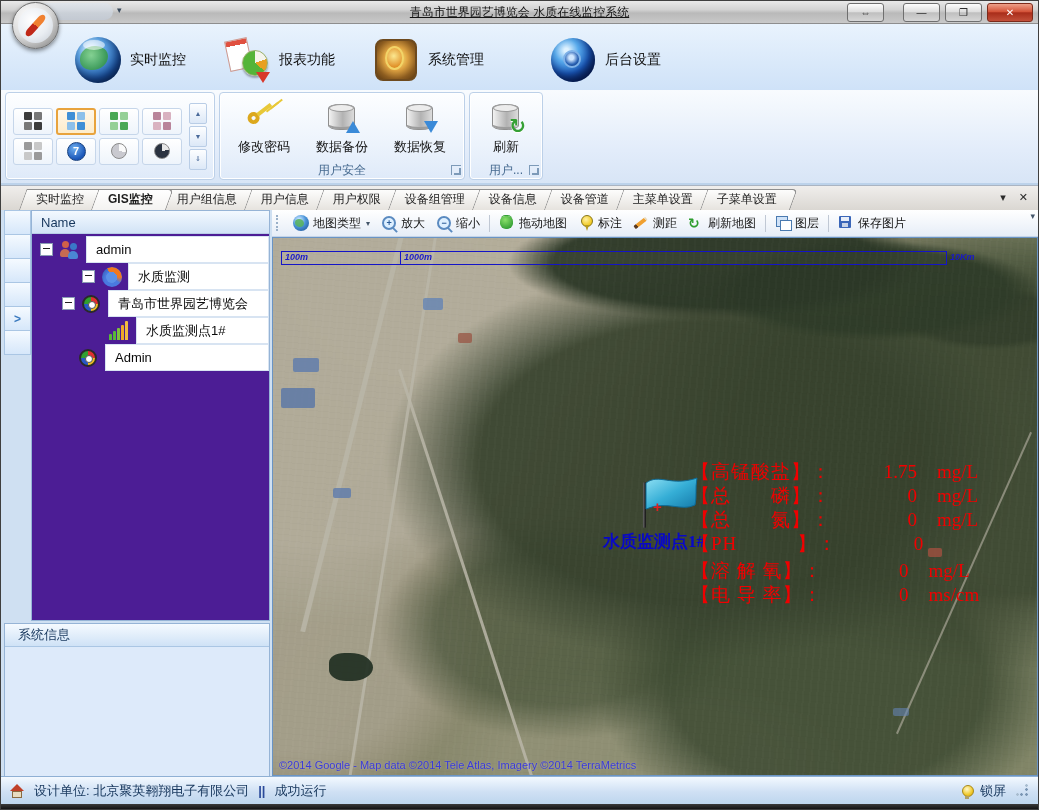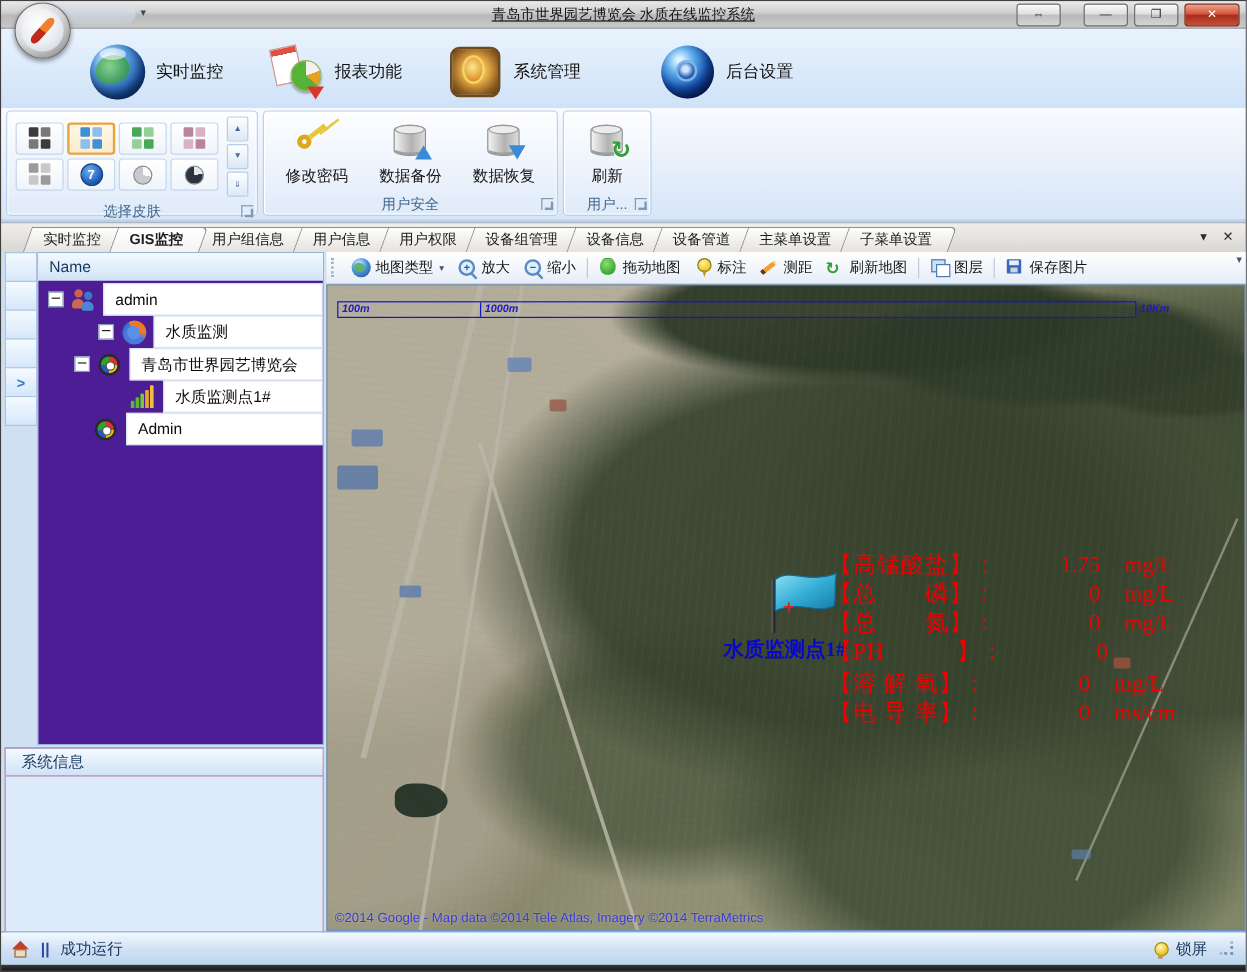--- a/index.html
+++ b/index.html
@@ -410,24 +410,20 @@
           <div class="skin-btn">
               <span class="gpie dark"></span>
             </div>
         </div>
         <div class="scrollcol">
           <div class="scbtn">▲</div>
           <div class="scbtn">▼</div>
           <div class="scbtn">⇓</div>
         </div>
       </div>
-      <div class="rg-label">
-        <span>选择皮肤</span>
-        <span class="dlg"></span>
-      </div>
     </div>
 
     <div class="rgroup">
       <div class="rg-content">
         <div class="bigbtn">
           <div class="bicon">
               <div class="i-key"></div>
             </div>
           <span class="cap">修改密码</span>
         </div>
@@ -710,20 +706,21 @@
             </div>
         </div>
 
         <div class="attribution">©2014 Google - Map data ©2014 Tele Atlas, Imagery ©2014 TerraMetrics</div>
       </div>
     </div>
   </div>
 
   <div class="statusbar">
     <span class="i-home"></span>
+    <span>设计单位: 北京聚英翱翔电子有限公司</span>
     <span class="st-sep">||</span>
     <span>成功运行</span>
     <span class="st-right">
       <span class="i-bulb"></span>
       <span>锁屏</span>
       <span class="gripdots"></span>
     </span>
   </div>
   <div class="bottomedge"></div>
 </div>

